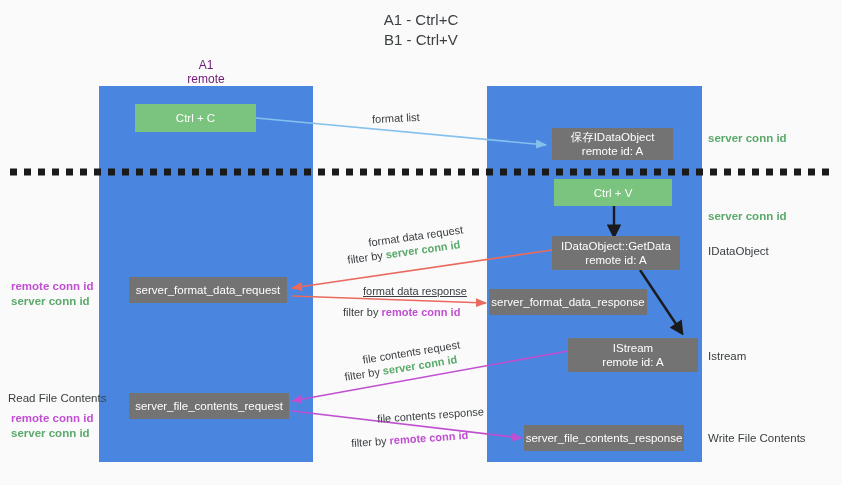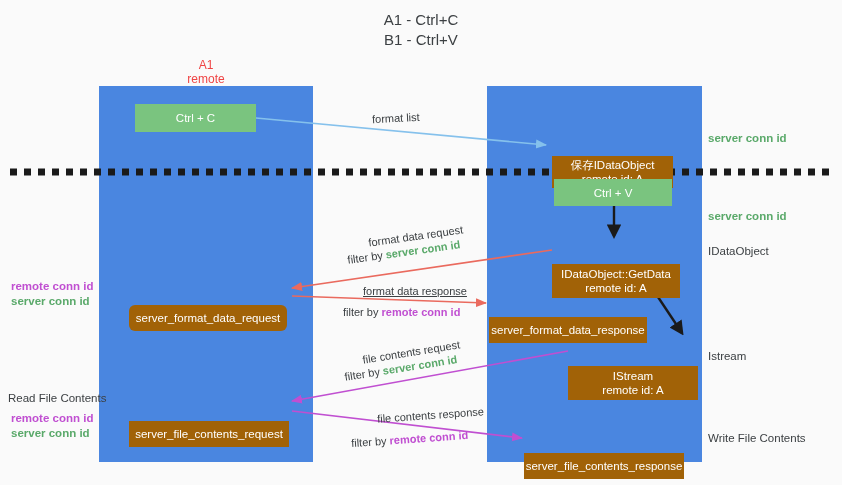--- a/index.html
+++ b/index.html
@@ -26,38 +26,38 @@
 
   .panel {
     position: absolute;
     background: #4a86e0;
   }
   .panel-head {
     position: absolute;
     text-align: center;
     font-size: 12px;
     line-height: 14px;
-    color: #ef4444;
+    color: #701a75;
   }
 
   .node {
     position: absolute;
     box-sizing: border-box;
     display: flex;
     flex-direction: column;
     align-items: center;
     justify-content: center;
     text-align: center;
     color: #ffffff;
     font-size: 11.5px;
     line-height: 14px;
     padding: 2px 4px;
   }
   .node.green { background: #7ac47f; }
-  .node.orange { background: #a16207; margin-top: 28px; }
+  .node.orange { background: #737373; }
   .node .l2 { display: block; }
 
   .side-label {
     position: absolute;
     font-size: 11.5px;
     line-height: 15px;
     white-space: nowrap;
   }
   .lbl-green { color: #5aa96a; font-weight: bold; }
   .lbl-purple { color: #c04fd1; font-weight: bold; }
@@ -149,21 +149,21 @@
   <div class="node orange" style="left:552px; top:236px; width:128px; height:34px;">
     <span>IDataObject::GetData</span>
     <span class="l2">remote id: A</span>
   </div>
 
   <div class="node orange" style="left:568px; top:338px; width:130px; height:34px;">
     <span>IStream</span>
     <span class="l2">remote id: A</span>
   </div>
 
-  <div class="node orange" style="left:129px; top:277px; width:158px; height:26px;border-radius:6px;">
+  <div class="node orange" style="left:129px; top:277px; width:158px; height:26px;">
     <span>server_format_data_request</span>
   </div>
 
   <div class="node orange" style="left:489px; top:289px; width:158px; height:26px;">
     <span>server_format_data_response</span>
   </div>
 
   <div class="node orange" style="left:129px; top:393px; width:160px; height:26px;">
     <span>server_file_contents_request</span>
   </div>

